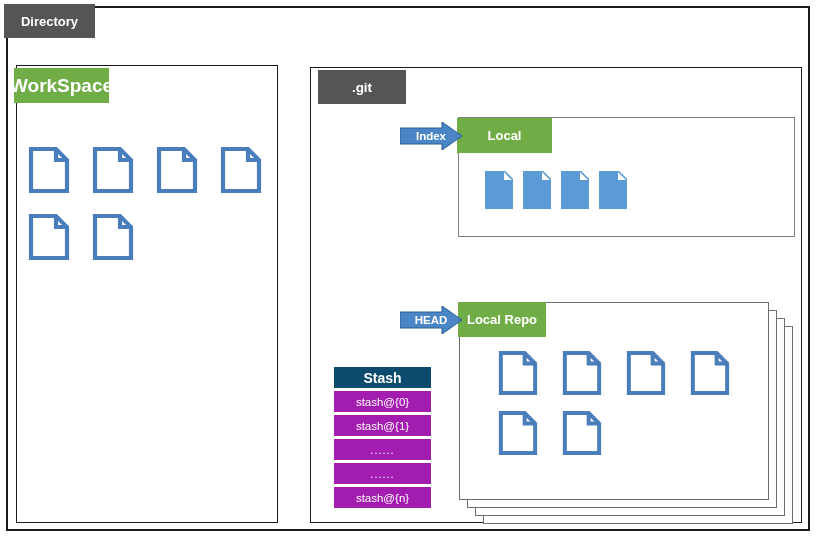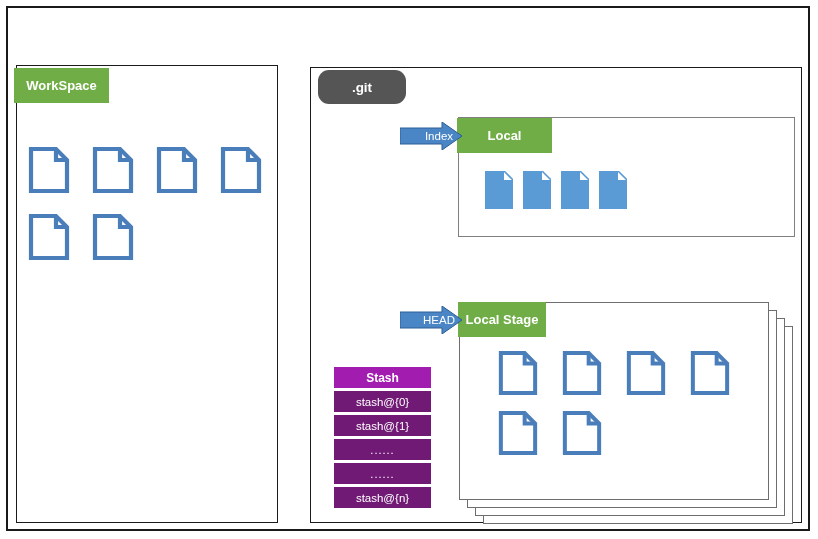--- a/index.html
+++ b/index.html
@@ -50,28 +50,27 @@
     width: 91px;
     height: 34px;
     font-size: 13px;
   }
   .tab-git {
     left: 318px;
     top: 70px;
     width: 88px;
     height: 34px;
     font-size: 13.5px;
-    border-radius: 11px;
   }
   .tab-workspace {
     left: 14px;
     top: 68px;
     width: 95px;
     height: 35px;
-    font-size: 13px;
+    font-size: 19px;
   }
   .tab-stage {
     left: 457px;
     top: 118px;
     width: 95px;
     height: 35px;
     font-size: 13px;
   }
   .tab-localrepo {
     left: 458px;
@@ -133,29 +132,29 @@
   }
 
   
   .arrow {
     position: absolute;
     z-index: 25;
   }
   .arrow svg { display: block; }
   .arrow-label {
     position: absolute;
-    left: 16px;
+    left: 8px;
     top: 0;
     width: 46px;
     height: 100%;
     display: flex;
     align-items: center;
     justify-content: center;
     color: #ffffff;
-    font-weight: normal;
+    font-weight: bold;
     font-size: 11.5px;
     pointer-events: none;
   }
   .arrow-index { left: 400px; top: 122px; width: 62px; height: 28px; }
   .arrow-head  { left: 400px; top: 306px; width: 62px; height: 28px; text-align: right; }
 
   
   .file-grid {
     position: absolute;
     display: flex;
@@ -197,39 +196,40 @@
     display: flex;
     align-items: center;
     justify-content: center;
     color: #ffffff;
     font-size: 11.5px;
     box-sizing: border-box;
     border: 1px solid #ffffff;
     margin-bottom: 1px;
   }
   .stash-header {
+    background: #0c4a6e;
+    font-weight: bold;
+    font-size: 14px;
+  }
+  .stash-item {
     background: #a21caf;
-    font-weight: bold;
-    font-size: 12px;
-  }
-  .stash-item {
-    background: #701a75;
   }
   .stash-dots {
     letter-spacing: 1px;
     font-size: 11px;
   }
 </style>
 </head>
 <body>
 
 <div id="canvas">
 
   <div class="directory-frame"></div>
 
+  <div class="tab tab-dark tab-directory">Directory</div>
 
   <div class="panel panel-workspace"></div>
   <div class="tab tab-green tab-workspace">WorkSpace</div>
 
   <div class="file-grid files-workspace">
     <svg class="file-icon" width="42" height="48" viewBox="0 0 42 48">
         <path d="M3 3 H28 L39 14 V45 H3 Z" fill="none" stroke="#4A7EBB" stroke-width="4.2" stroke-linejoin="miter"></path>
         <path d="M28 3 L28 14 L39 14" fill="none" stroke="#4A7EBB" stroke-width="4.2" stroke-linejoin="miter"></path>
       </svg>
     <svg class="file-icon" width="42" height="48" viewBox="0 0 42 48">
@@ -288,21 +288,21 @@
         <path d="M19 0 L19 9 L28 9 Z" fill="#ffffff"></path>
         <path d="M19 0 L28 9" stroke="#5B9BD5" stroke-width="1.6" fill="none"></path>
       </svg>
   </div>
 
   <div class="repo-stack-layer repo-layer-3"></div>
   <div class="repo-stack-layer repo-layer-2"></div>
   <div class="repo-stack-layer repo-layer-1"></div>
   <div class="panel-localrepo"></div>
 
-  <div class="tab tab-green tab-localrepo">Local Stage</div>
+  <div class="tab tab-green tab-localrepo">Local Repo</div>
 
   <div class="arrow arrow-head">
     <svg width="62" height="28" viewBox="0 0 62 28">
       <path d="M0 6 H42 V0 L62 14 L42 28 V22 H0 Z" fill="#4A86C5" stroke="#2F5C96" stroke-width="1"></path>
     </svg>
     <span class="arrow-label">HEAD</span>
   </div>
 
   <div class="file-grid files-repo">
     <svg class="file-icon" width="40" height="46" viewBox="0 0 42 48">

